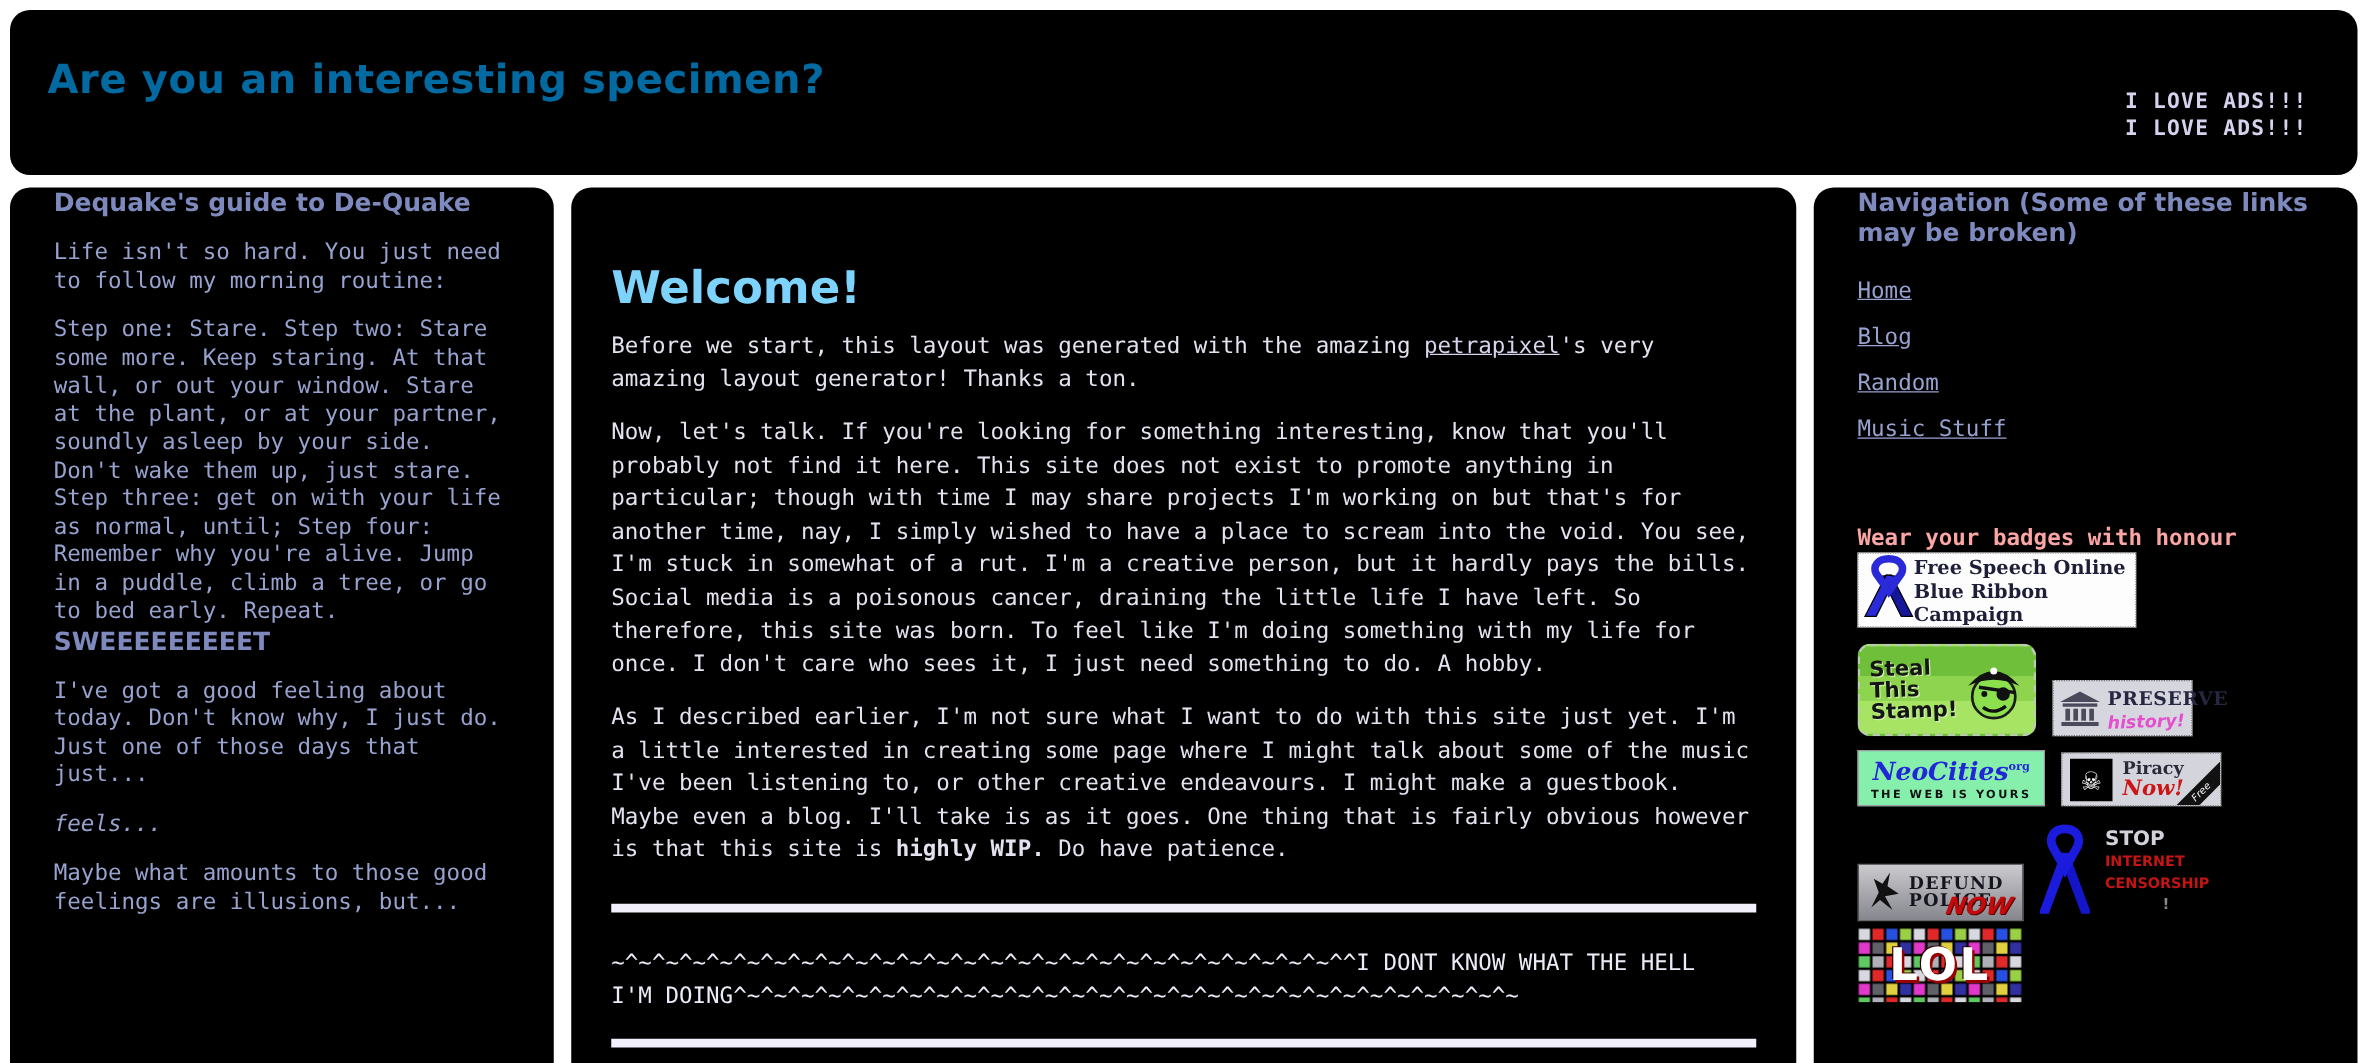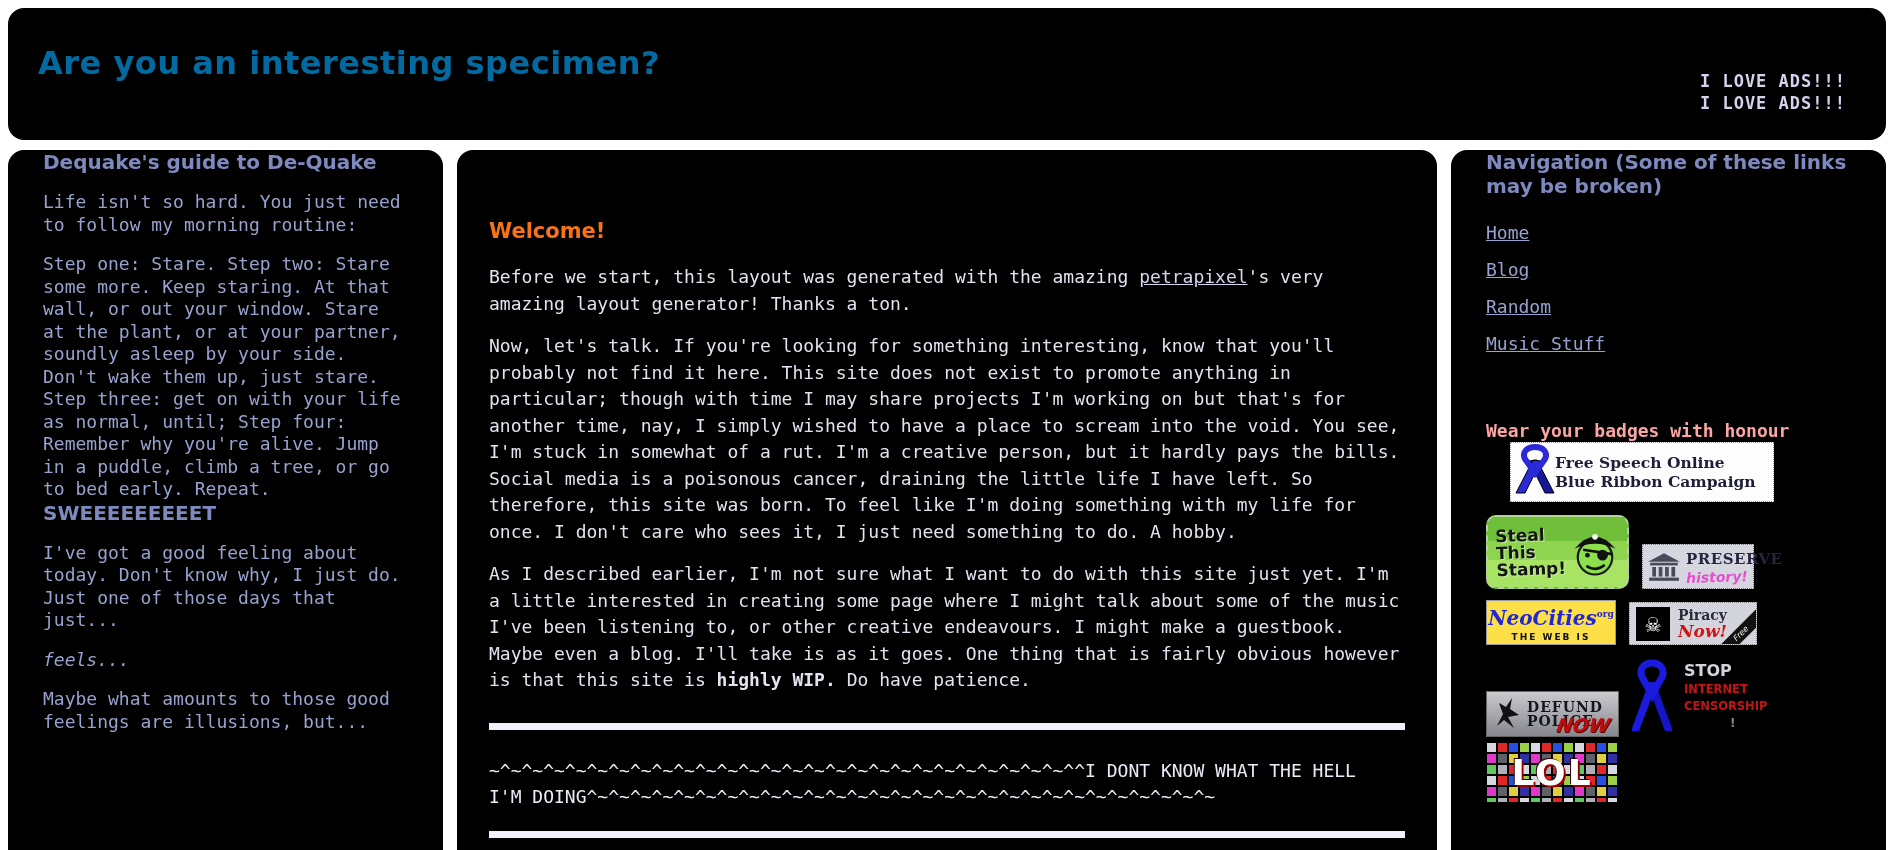--- a/index.html
+++ b/index.html
@@ -40,21 +40,21 @@
   .guide-h { margin-top:84px; }
   .sweet-h { margin-top:46px; }
   p.side {
     color:#98a2cf; font-size:18px; line-height:22.5px; margin:17px 0 0;
   }
   p.side.feels { font-style:italic; }
 
   
   h1.main-h {
     font-family:"DejaVu Sans", sans-serif; font-weight:bold;
-    font-size:21px; line-height:34px; color:#f97316; margin:64px 0 12px;
+    font-size:36px; line-height:34px; color:#7dd3fc; margin:64px 0 12px;
   }
   p.main {
     color:#e3e2ef; font-size:18px; line-height:26.5px; margin:16px 0 0;
   }
   p.main a { color:#d7d4ee; text-decoration:underline; cursor:pointer; }
   p.main b { font-weight:bold; }
   hr.main-divider {
     border:0; height:7px; background:#f2f0fa; margin:29px 0 0;
   }
   p.tilde { margin:28px 0 0; color:#eceaf6; font-size:18px; line-height:26.5px; }
@@ -71,22 +71,22 @@
   .badges-h {
     margin:50px 0 0; color:#fca5a5; font-weight:bold;
     font-size:18px; line-height:22px;
   }
   .badge-row { display:flex; align-items:flex-end; gap:13px; }
   .r1 { margin-top:0; } .r2 { margin-top:13px; } .r3 { margin-top:11px; }
   .r4 { margin-top:14px; } .r5 { margin-top:5px; }
   .badge { cursor:pointer; }
 
   .badge-freespeech {
-    width:264px; height:60px; background:#fdfdfd; border:1px dotted #999;
-    display:flex; align-items:center; padding:2px 4px;margin-left:24px;
+    width:223px; height:60px; background:#fdfdfd; border:1px dotted #999;
+    display:flex; align-items:center; padding:2px 4px;
   }
   .badge-freespeech .txt {
     font-family:"DejaVu Serif", serif; font-weight:bold;
     font-size:15.5px; line-height:19px; color:#1e1e38;
   }
 
   .badge-stamp {
     width:143px; height:74px; border-radius:10px;
     border:2px dashed #b9cbb0;
     background:linear-gradient(180deg,#6fbf3a 0%,#6fbf3a 34%,#8ed44e 34%,#8ed44e 62%,#a8e464 62%);
@@ -106,21 +106,21 @@
   .badge-preserve .t1 {
     font-family:"DejaVu Serif", serif; font-weight:bold;
     font-size:15px; line-height:16px; color:#262640; letter-spacing:.5px;
   }
   .badge-preserve .t2 {
     font-family:"DejaVu Sans", sans-serif; font-weight:bold; font-style:italic;
     font-size:14px; line-height:15px; color:#e44fd0; transform:rotate(-2deg); display:inline-block;
   }
 
   .badge-neocities {
-    width:130px; height:45px; background:#fde047; border:1px solid #9a9aa6;
+    width:150px; height:45px; background:#86efac; border:1px solid #9a9aa6;
     text-align:center; overflow:hidden;
   }
   .badge-neocities .logo {
     font-family:"DejaVu Serif", serif; font-weight:bold; font-style:italic;
     font-size:20px; line-height:26px; color:#2126d6;
   }
   .badge-neocities .logo sup { font-size:9px; font-style:normal; }
   .badge-neocities .tag {
     font-family:"DejaVu Sans", sans-serif; font-weight:bold;
     font-size:9px; letter-spacing:2px; color:#111; line-height:12px;

